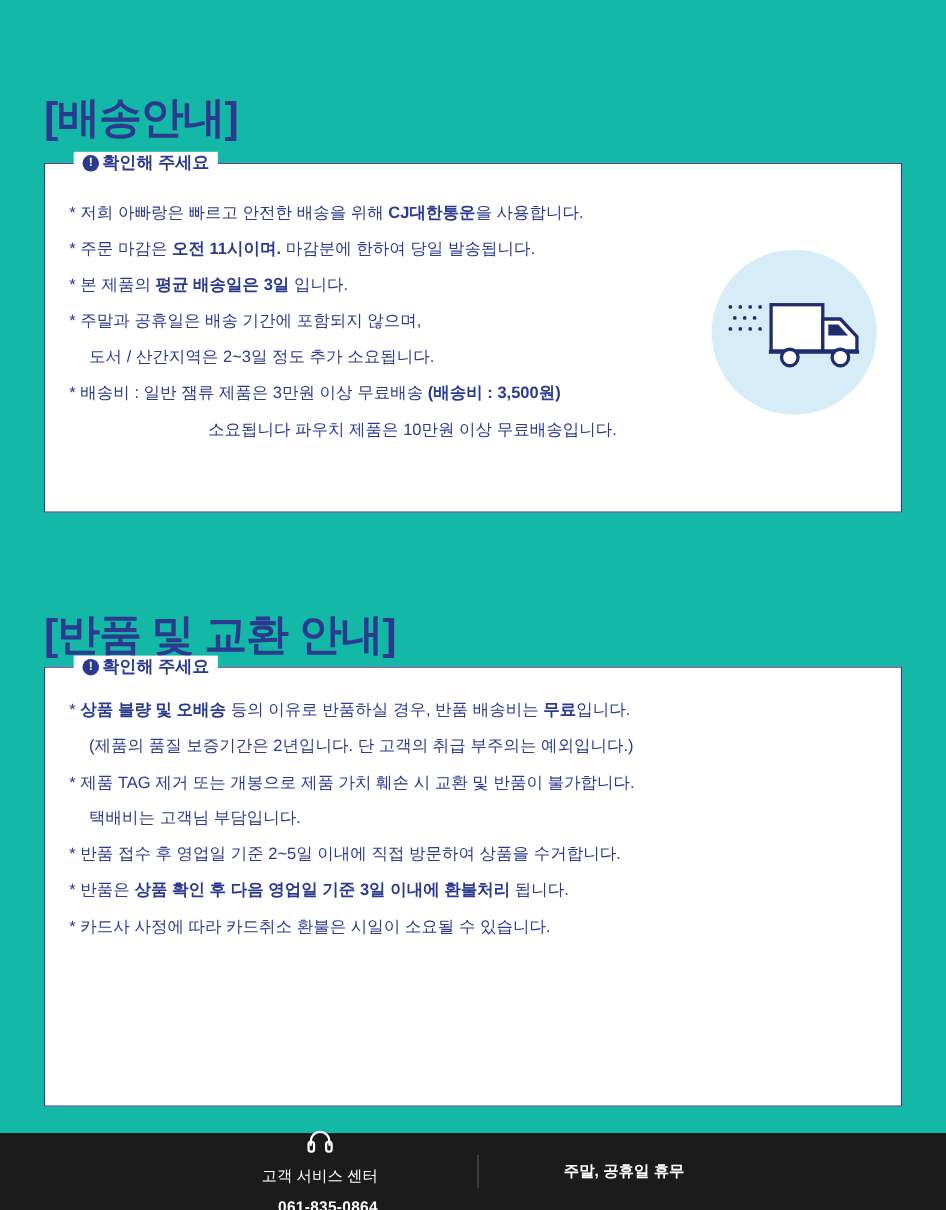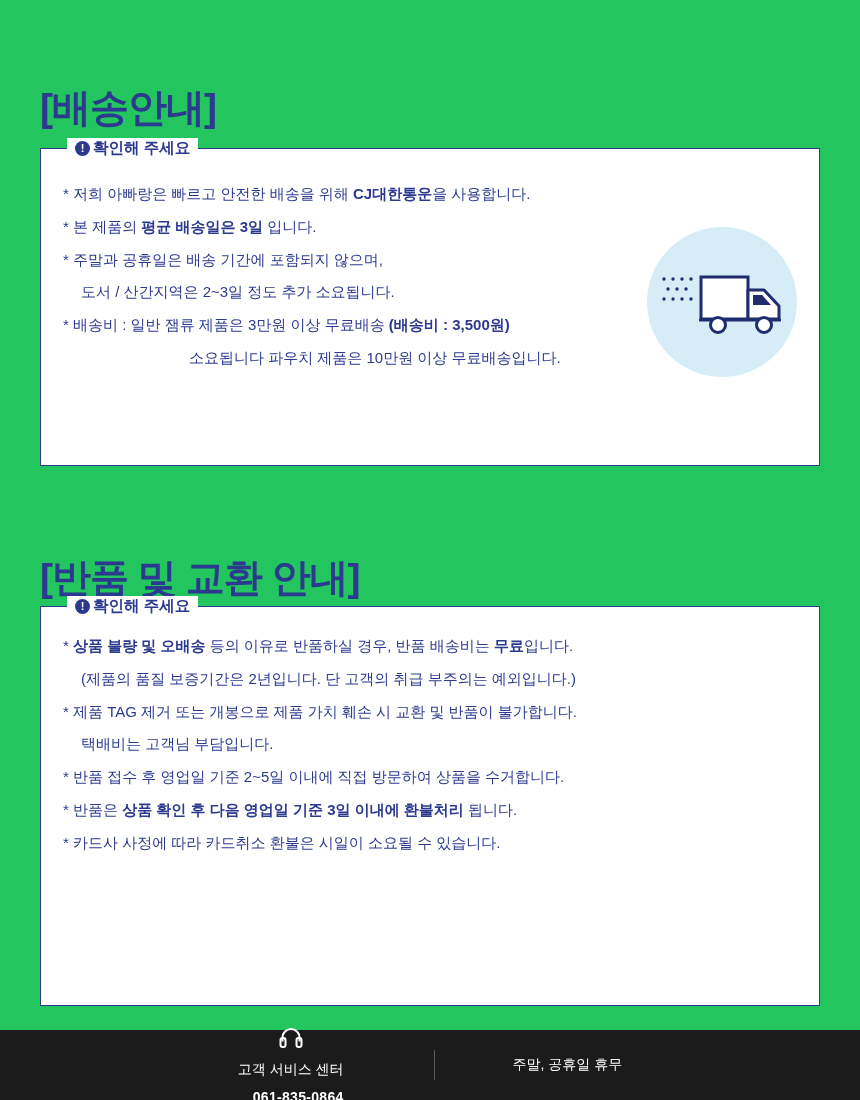--- a/index.html
+++ b/index.html
@@ -6,21 +6,21 @@
   html, body {
     margin: 0; padding: 0;
     width: 860px; height: 1100px;
     background: #ffffff;
     font-family: "Liberation Sans", "DejaVu Sans", sans-serif;
   }
   .page {
     position: relative;
     width: 860px; height: 1100px;
     overflow: hidden;
-    background: #22c55e;
+    background: #14b8a6;
   }
 
   
   .section-title {
     font-size: 39px;
     font-weight: bold;
     color: #2b3a8f;
     letter-spacing: -1px;
     line-height: 1;
   }
@@ -123,38 +123,39 @@
     flex-direction: column;
   }
   .footer-left { gap: 10px; }
   .footer-left .phone { font-weight: bold; letter-spacing: 0.3px; margin-left: 15px; }
   .footer-divider {
     width: 1px;
     height: 30px;
     background: #5a5a5a;
     margin: 0 78px 0 90px;
   }
-  .footer-right { font-weight: normal; }
+  .footer-right { font-weight: bold; }
   .headset-icon { display: inline-block; width: 26px; height: 26px; }
 </style>
 </head>
 <body>
 
 <div class="page">
 
   <h1 class="section-title" id="shipping-title">[배송안내]</h1>
 
   <div class="info-box" id="shipping-box">
     <div class="box-legend">
       <span class="excl-icon">!</span>
       <span>확인해 주세요</span>
     </div>
 
     <div class="lines" id="shipping-lines">
         <div class="line"><span>* 저희 아빠랑은 빠르고 안전한 배송을 위해 </span><span class="b">CJ대한통운</span><span>을 사용합니다.</span></div>
+        <div class="line"><span>* 주문 마감은 </span><span class="b">오전 11시이며.</span><span> 마감분에 한하여 당일 발송됩니다.</span></div>
         <div class="line"><span>* 본 제품의 </span><span class="b">평균 배송일은 3일</span><span> 입니다.</span></div>
         <div class="line"><span>* 주말과 공휴일은 배송 기간에 포함되지 않으며,</span></div>
         <div class="line indent1"><span>도서 / 산간지역은 2~3일 정도 추가 소요됩니다.</span></div>
         <div class="line"><span>* 배송비  : 일반 잼류 제품은 3만원 이상 무료배송 </span><span class="b">(배송비 : 3,500원)</span></div>
         <div class="line indent2"><span>소요됩니다 파우치 제품은  10만원 이상 무료배송입니다.</span></div>
       </div>
 
     <div id="truck-graphic">
       <div class="circle"></div>
       <svg width="124" height="68" viewBox="0 0 124 68" fill="none" xmlns="http://www.w3.org/2000/svg">

